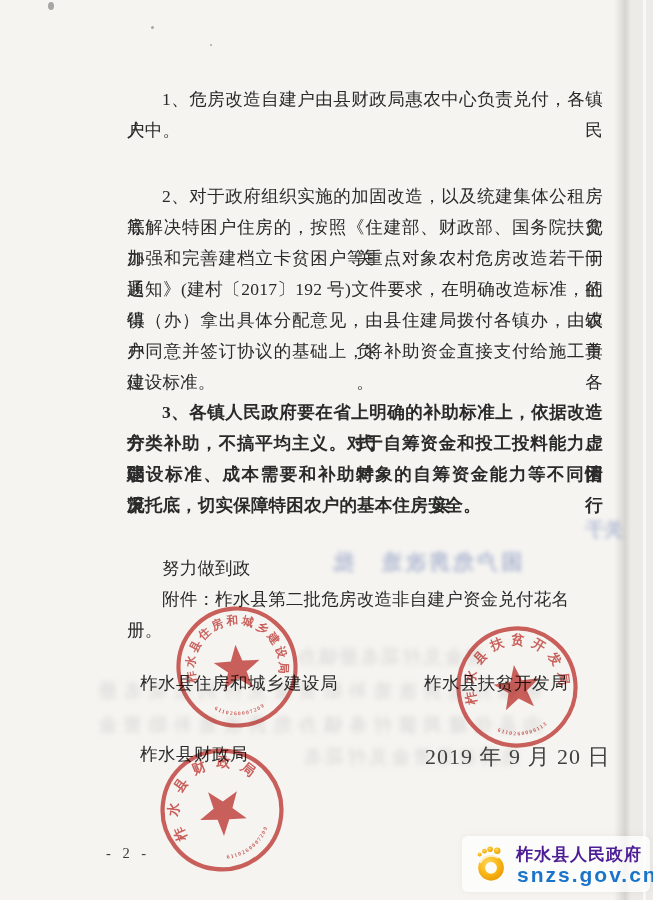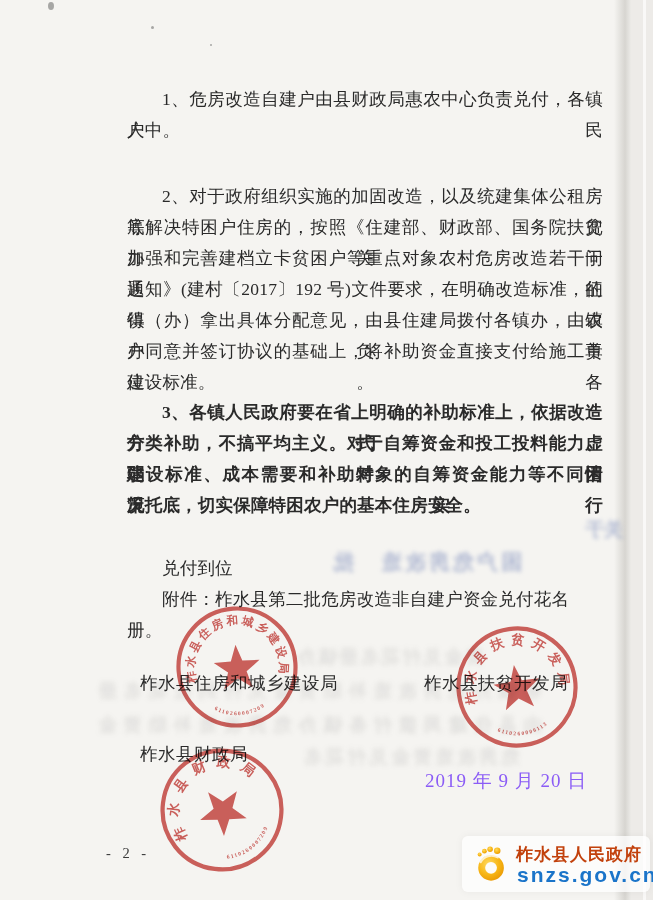--- a/index.html
+++ b/index.html
@@ -16,40 +16,40 @@
   .edge-hl{position:absolute;top:0;left:643px;width:3px;height:900px;background:rgba(255,255,255,0.65);}
   .speck{position:absolute;background:rgba(70,70,70,0.45);border-radius:50%;}
 
   
   .para{position:absolute;left:127px;width:476px;}
   .l{font-size:17.5px;line-height:31px;height:31px;color:#2a2a2a;letter-spacing:0.2px;}
   .jl{text-align:justify;text-align-last:justify;}
   .ind{text-indent:35px;}
 
   .sig{position:absolute;font-size:17.5px;color:#2a2a2a;letter-spacing:0.5px;white-space:nowrap;}
-  .date{position:absolute;left:425px;top:768px;font-size:19px;letter-spacing:1px;color:#8b5cf6;white-space:nowrap;}
+  .date{position:absolute;left:425px;top:742px;font-size:22px;letter-spacing:1px;color:#404040;white-space:nowrap;}
   .pagenum{position:absolute;left:106px;top:845px;font-size:14.5px;letter-spacing:4px;color:#3a3a3a;}
 
   
   .seal{position:absolute;opacity:0.82;mix-blend-mode:multiply;}
   .seal text{font-family:"Liberation Serif","DejaVu Serif",serif;font-weight:bold;}
 
   
   .ghost{position:absolute;transform:scaleX(-1);white-space:nowrap;pointer-events:none;
     font-family:"Liberation Serif","DejaVu Serif",serif;font-weight:bold;}
   .ghost.blue{color:rgba(95,115,175,0.45);filter:blur(2px);}
   .ghost.gray{color:rgba(80,80,80,0.12);filter:blur(2.5px);}
 
   
   .badge{position:absolute;left:462px;top:836px;width:188px;height:56px;
     background:rgba(255,255,255,0.72);border-radius:6px;
     box-shadow:0 0 8px rgba(0,0,0,0.05);}
   .badge-icon{position:absolute;left:473px;top:843px;}
   .badge-name{position:absolute;left:516px;top:843px;font-size:17px;font-weight:bold;
-    color:#c2410c;letter-spacing:1px;white-space:nowrap;
+    color:#4c1d95;letter-spacing:1px;white-space:nowrap;
     font-family:"Liberation Sans","DejaVu Sans",sans-serif;}
   .badge-url{position:absolute;left:517px;top:863px;font-size:21px;font-weight:bold;
     color:#1a74c9;letter-spacing:2px;white-space:nowrap;
     font-family:"Liberation Sans","DejaVu Sans",sans-serif;}
 </style>
 </head>
 <body>
 
 <div class="page">
 
@@ -83,21 +83,21 @@
   </div>
 
   <div class="para" style="top:397px;font-weight:bold;">
     <div class="l jl ind">3、各镇人民政府要在省上明确的补助标准上，依据改造方式、</div>
     <div class="l jl">分类补助，不搞平均主义。对于自筹资金和投工投料能力虚弱特困</div>
     <div class="l jl">建设标准、成本需要和补助对象的自筹资金能力等不同情况，实行</div>
     <div class="l">策托底，切实保障特困农户的基本住房安全。</div>
   </div>
 
   <div class="para" style="top:553px;">
-    <div class="l ind">兑付到位</div>
+    <div class="l ind">努力做到政</div>
   </div>
   <div class="para" style="top:584px;">
     <div class="l ind">附件：柞水县第二批危房改造非自建户资金兑付花名册。</div>
   </div>
 
   <div class="sig" style="left:140px;top:671px;">柞水县住房和城乡建设局</div>
   <div class="sig" style="left:424px;top:671px;">柞水县扶贫开发局</div>
   <div class="sig" style="left:140px;top:742px;">柞水县财政局</div>
   <div class="date">2019 年 9 月 20 日</div>
   <div class="pagenum">- 2 -</div>

